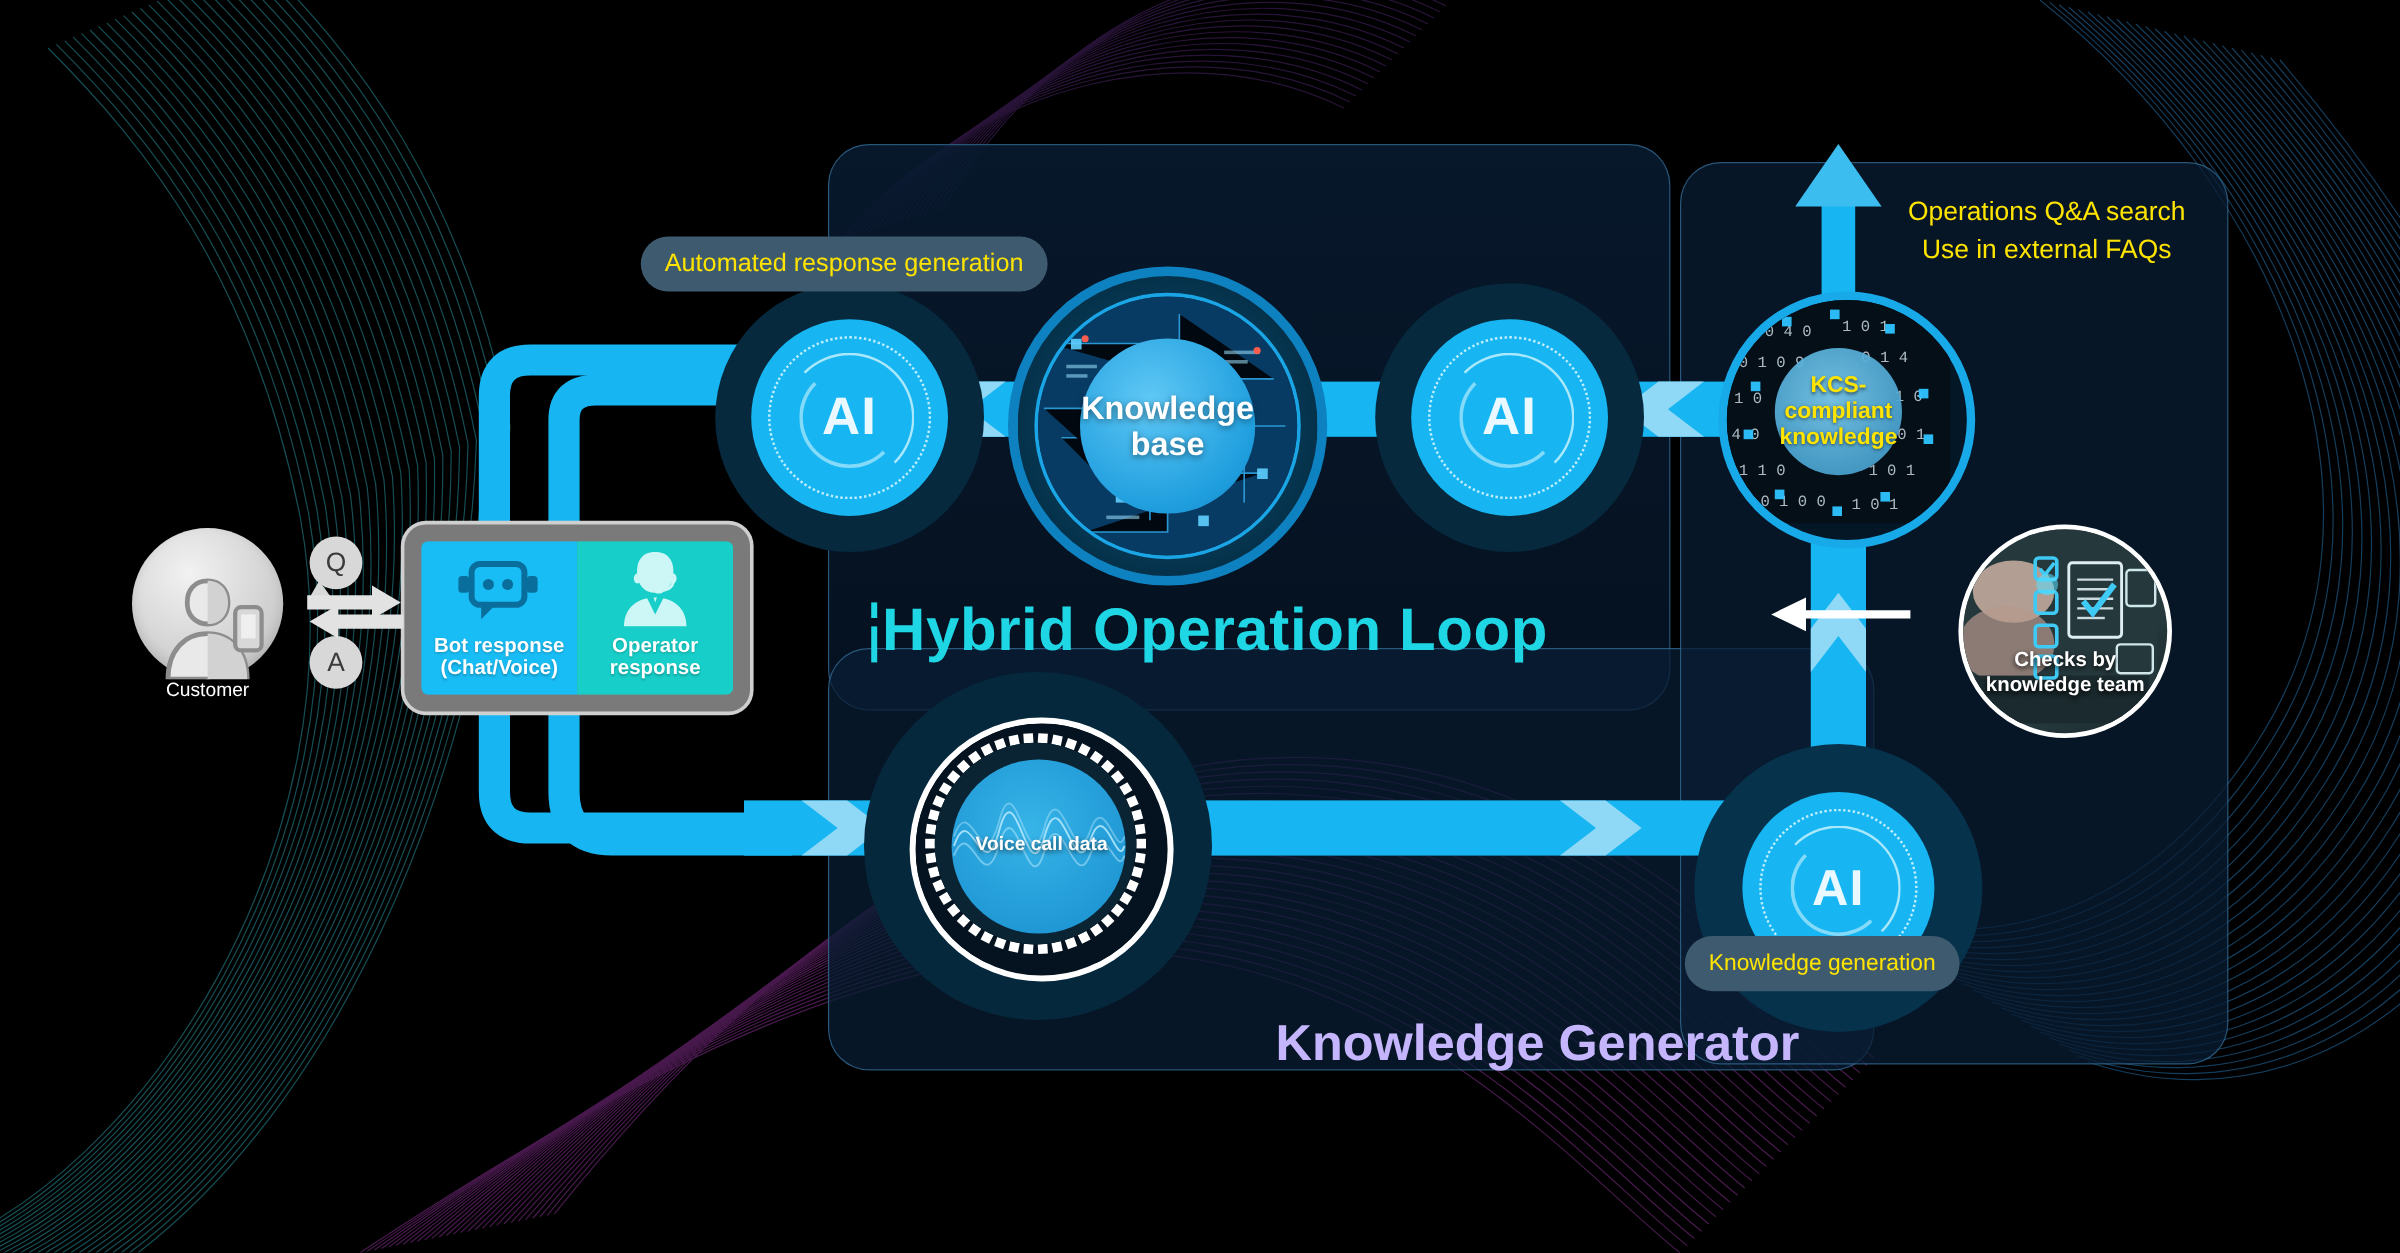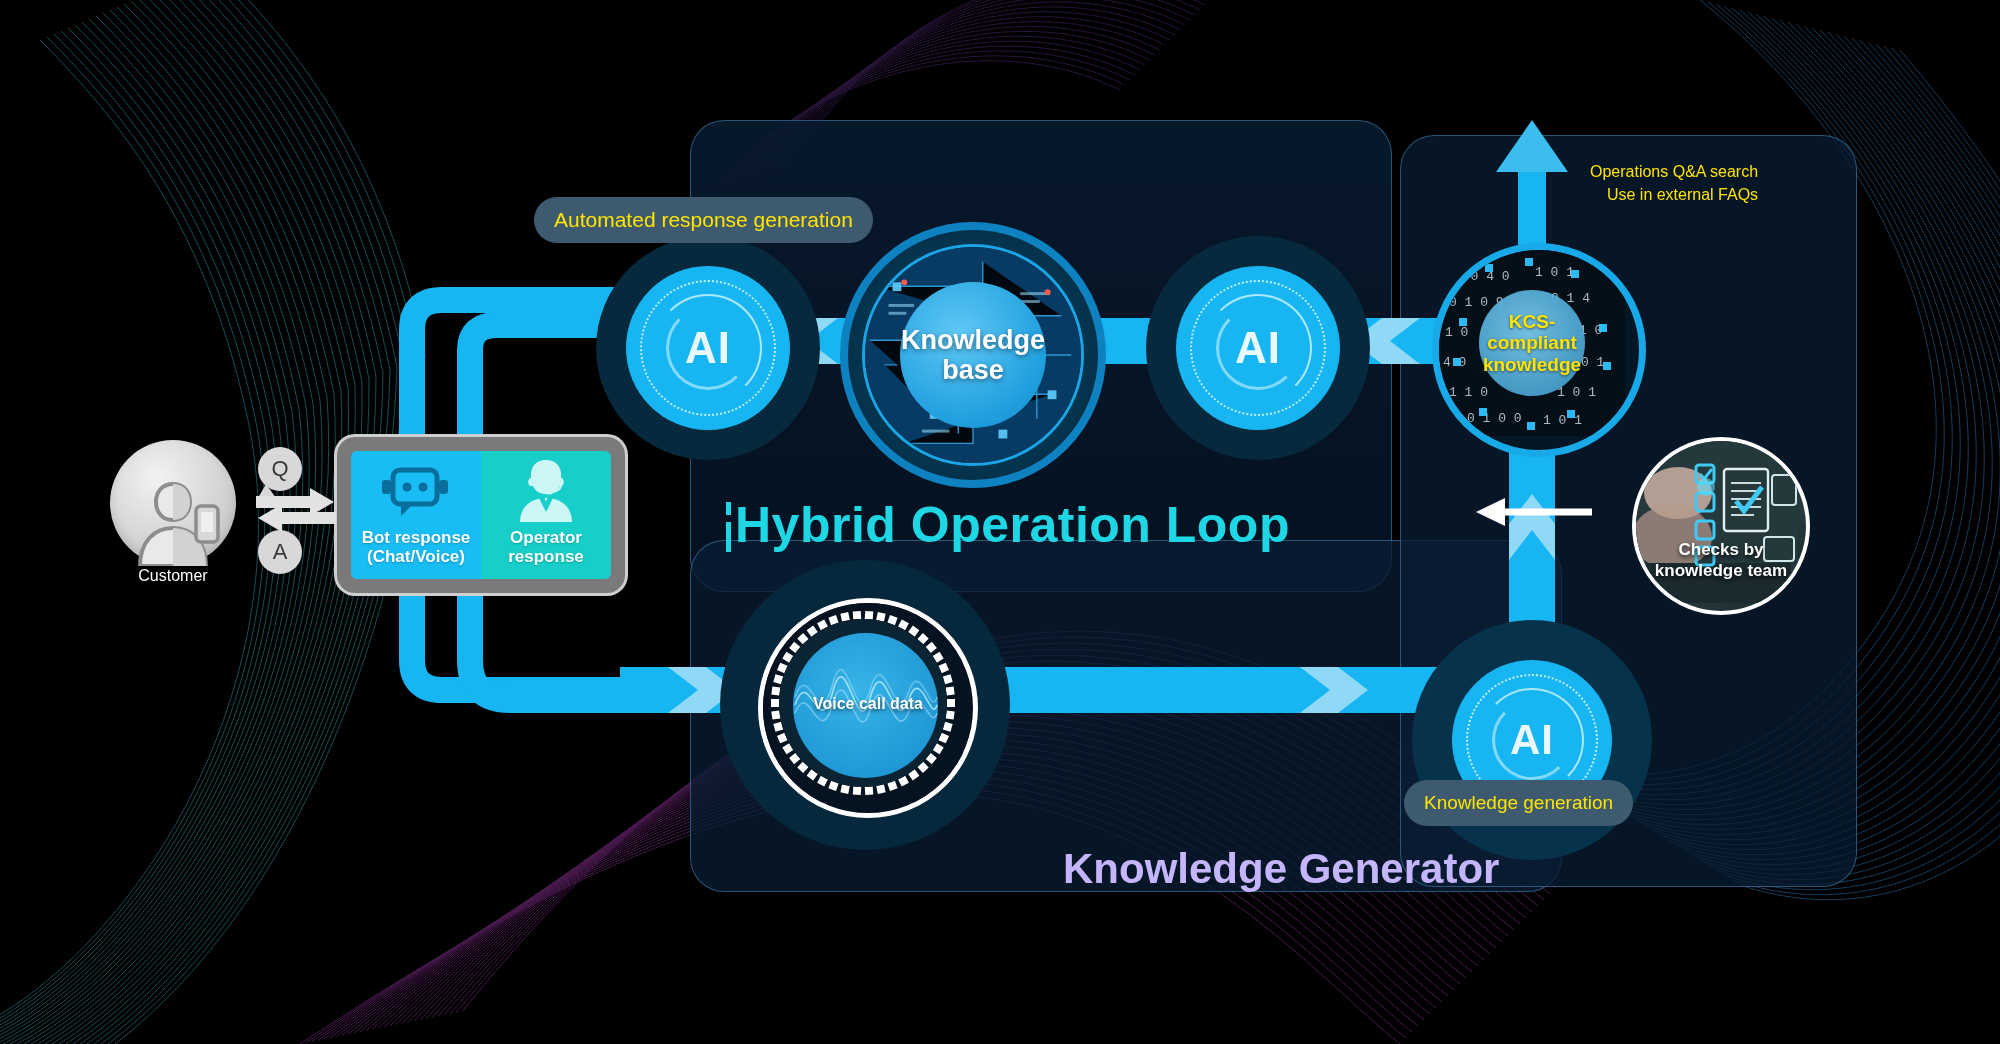--- a/index.html
+++ b/index.html
@@ -89,21 +89,21 @@
   #cust-label{left:110px;top:567px;width:126px;text-align:center;color:#fff;font-size:16px;}
   .bubble{position:absolute;background:#d8d8d8;border-radius:50%;display:flex;
           align-items:center;justify-content:center;color:#3a3a3a;font-size:22px;}
 
   
   .badge{position:absolute;background:#3e5a6e;border-radius:26px;color:#ffe400;
          display:flex;align-items:center;justify-content:center;font-size:21px;
          padding:0 20px;white-space:nowrap;}
 
   
-  #note{left:1590px;top:160px;color:#ffe400;font-size:16px;line-height:1.45;text-align:right;}
+  #note{left:1590px;top:160px;color:#ffe400;font-size:22px;line-height:1.45;text-align:center;}
 
   
   #title-loop{left:735px;top:480px;color:#1fd6e4;font-size:50px;font-weight:700;
               letter-spacing:.5px;white-space:nowrap;margin-top:16px;}
   #title-kg{left:1063px;top:845px;color:#c4b5fd;font-size:42px;font-weight:700;
             white-space:nowrap;}
   .glitch-h{position:relative;display:inline-block;color:#1fd6e4;}
   .glitch-h::before{content:"";position:absolute;left:-9px;top:6px;width:5px;height:13px;
                     background:#1fd6e4;}
   .glitch-h::after{content:"";position:absolute;left:-9px;top:26px;width:5px;height:30px;

